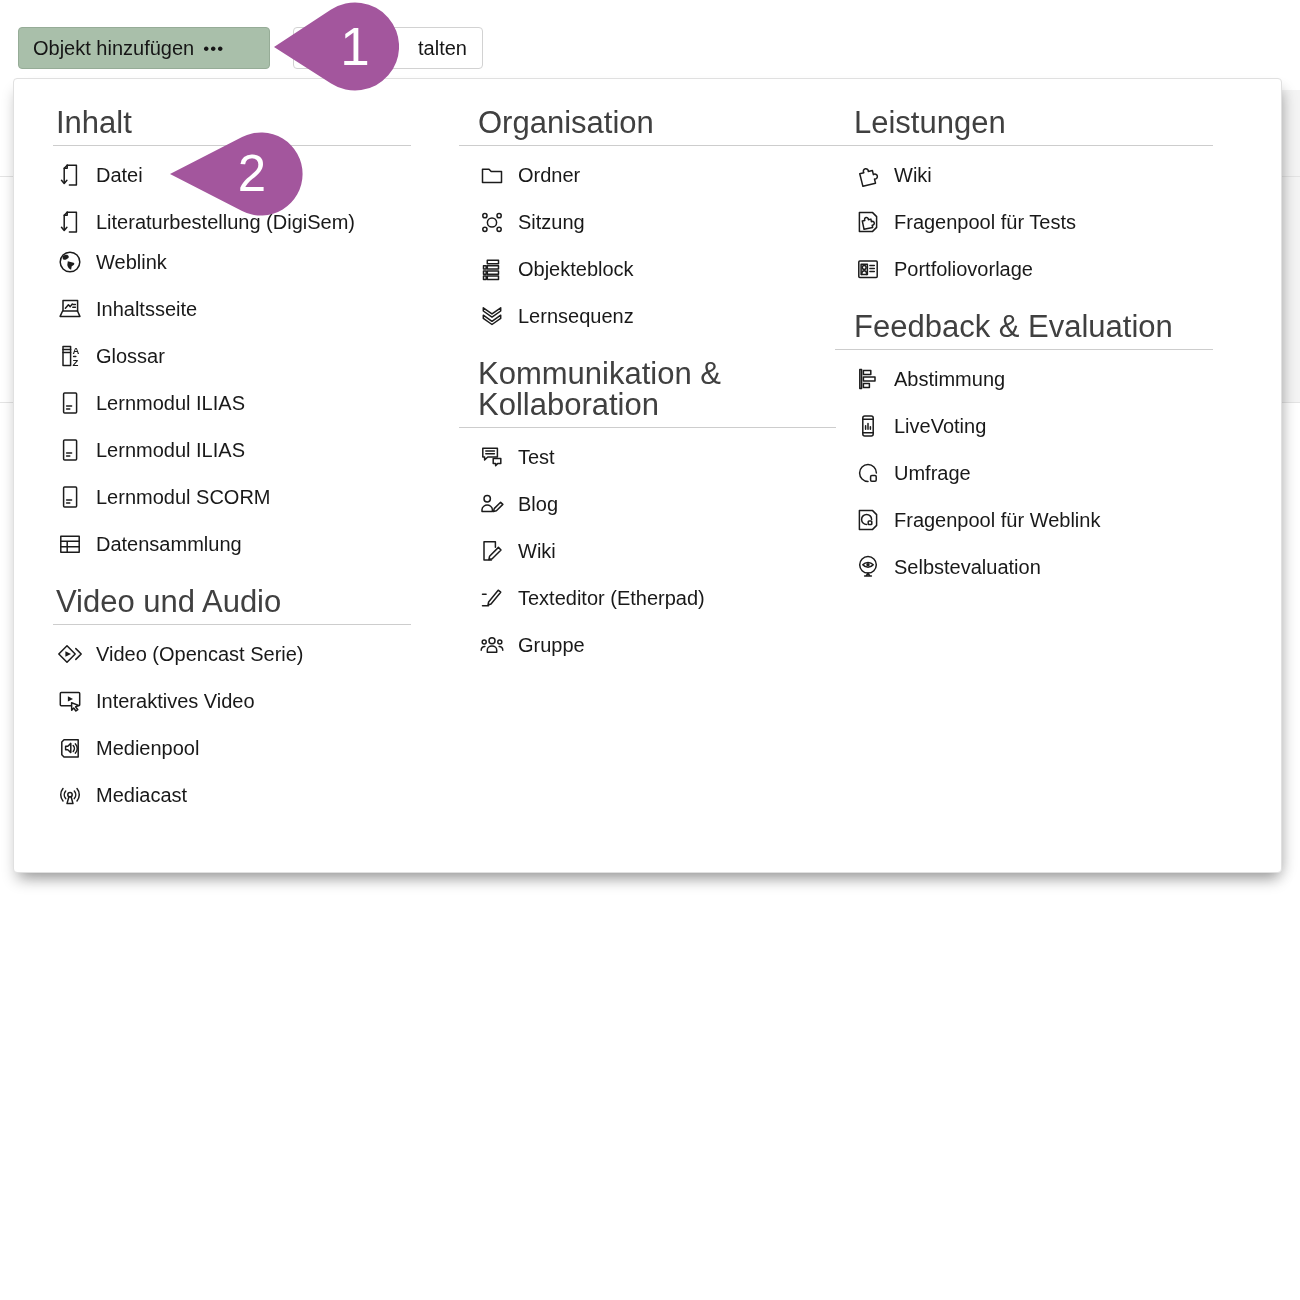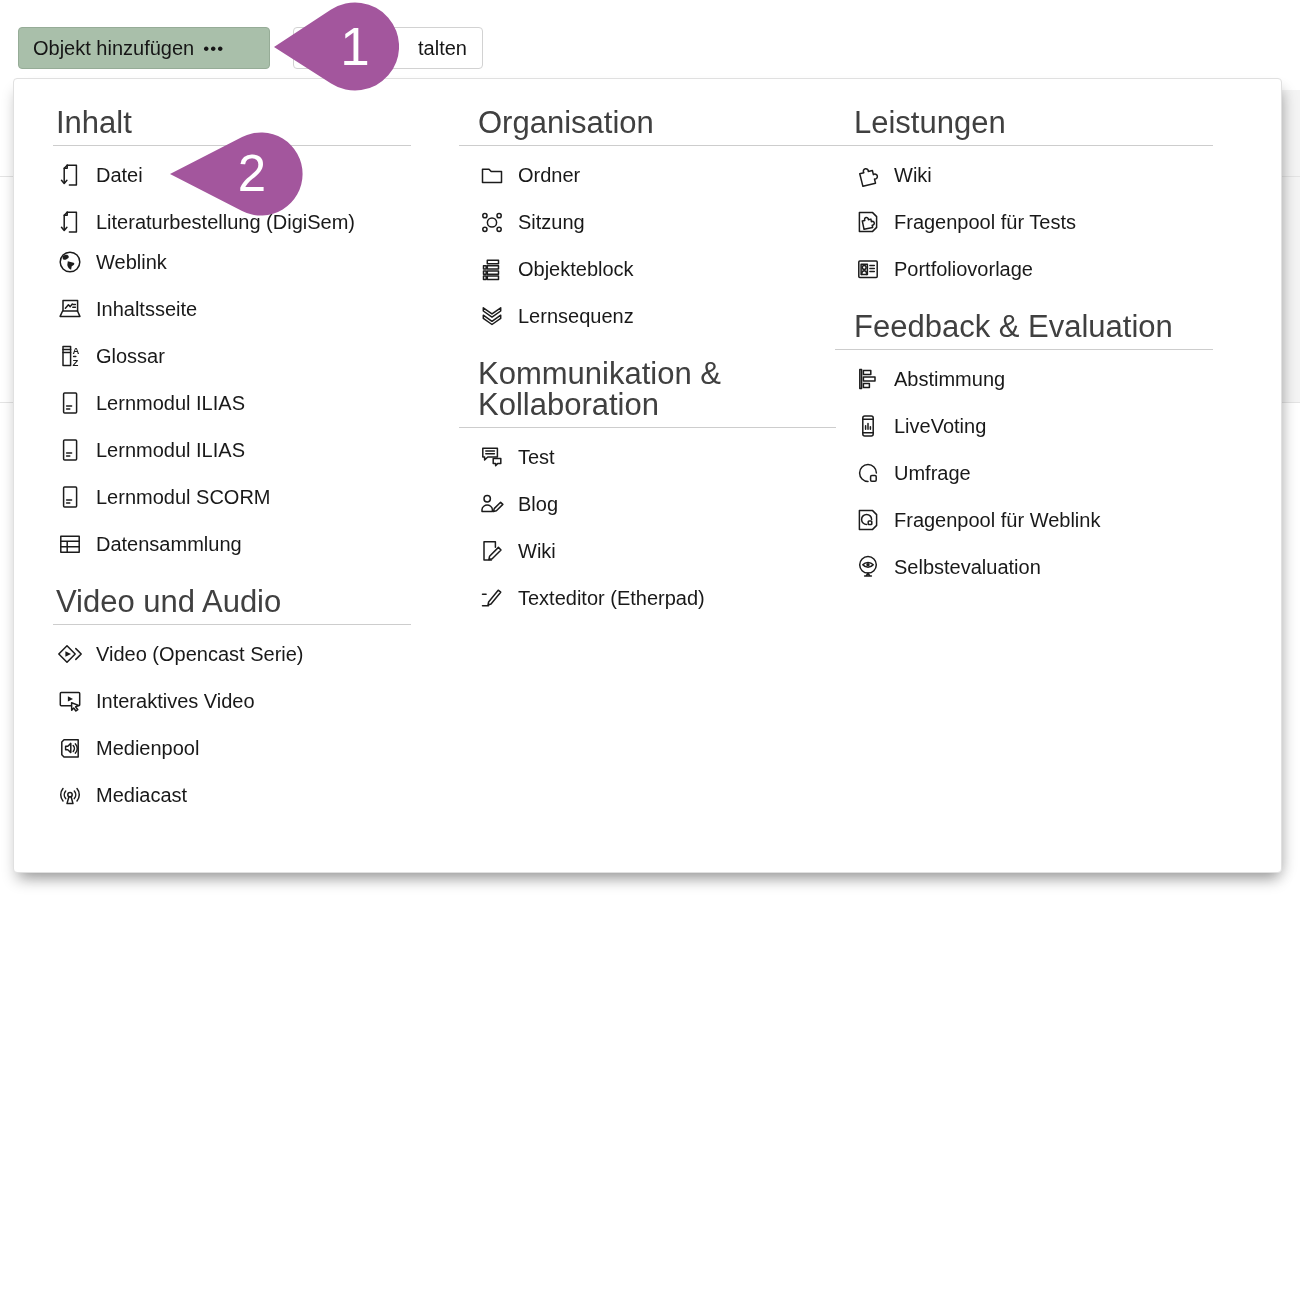--- a/index.html
+++ b/index.html
@@ -180,20 +180,28 @@
               <path d="M16.2,18.6 l6.4,-6.4 2.2,2.2 -6.4,6.4 -2.9,0.7 z"></path>
             </svg></span><span>Blog</span></a>
         <a class="item"><span class="icon"><svg viewBox="0 0 28 28">
               <path d="M17.4,10.2 V4.8 H6 V23 h7.4"></path>
               <path class="wf" d="M11.6,19.2 l8.8,-8.8 2.6,2.6 -8.8,8.8 -3.3,0.7 z"></path>
             </svg></span><span>Wiki</span></a>
         <a class="item"><span class="icon"><svg viewBox="0 0 28 28">
               <path d="M4.5,10.2 h3.6 M4.5,21.8 h6"></path>
               <path class="wf" d="M10,21 l0.6,-3 L20.2,6.2 l2.5,2 L13,20 z"></path>
             </svg></span><span>Texteditor (Etherpad)</span></a>
+        <a class="item"><span class="icon"><svg viewBox="0 0 28 28">
+              <circle cx="14" cy="9.8" r="3"></circle>
+              <path d="M9.3,21.3 v-2.2 c0,-2.6 2.3,-4 4.7,-4 c2.4,0 4.7,1.4 4.7,4 v2.2 z"></path>
+              <circle cx="6.2" cy="11" r="2"></circle>
+              <path d="M3.2,19.2 c0,-2.6 1.7,-3.8 3.7,-3.8"></path>
+              <circle cx="21.8" cy="11" r="2"></circle>
+              <path d="M24.8,19.2 c0,-2.6 -1.7,-3.8 -3.7,-3.8"></path>
+            </svg></span><span>Gruppe</span></a>
       </div>
     </div>
     <div class="col col3">
       <div class="section">
         <div class="sec-title">Leistungen</div>
         <div class="rule"></div>
         <a class="item"><span class="icon"><svg viewBox="0 0 28 28">
               <g transform="rotate(-14 14 16)">
                 <path d="M6.8,10.8 h4.2 a2.5,2.5 0 1 1 4.6,0 h4.2 v4.2 a2.5,2.5 0 1 1 0,4.6 v4.2 H6.8 z"></path>
               </g>

